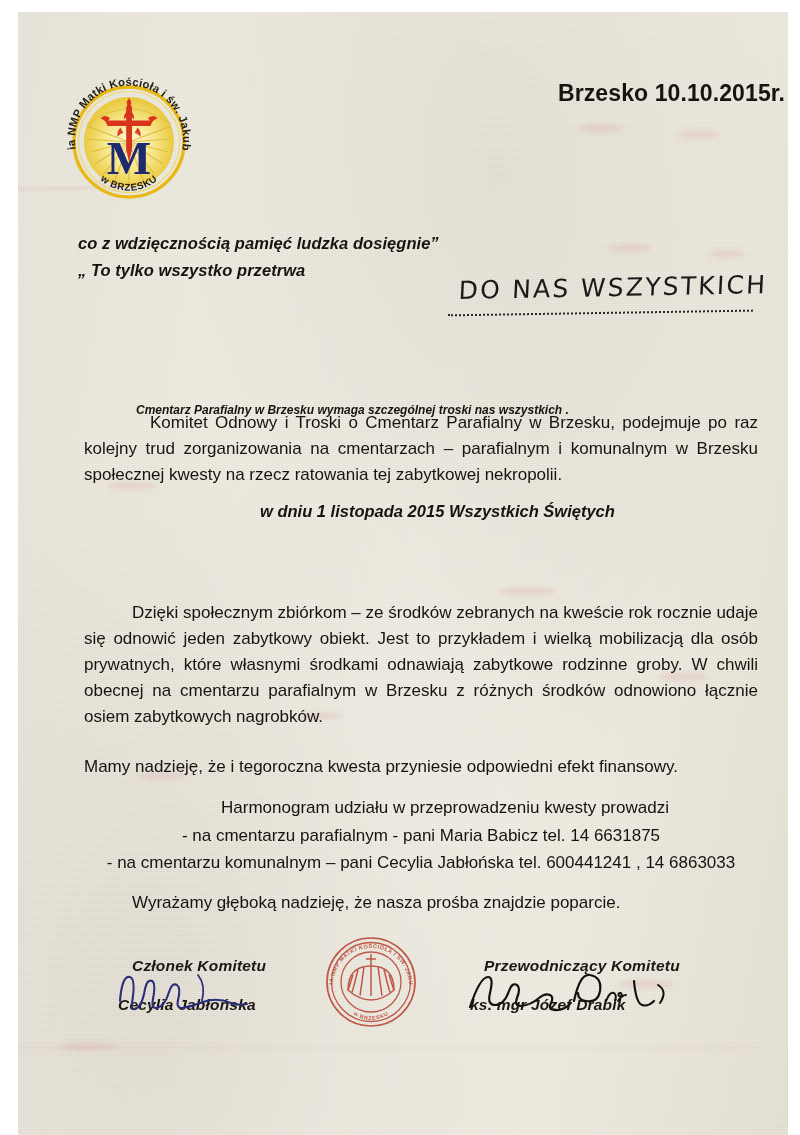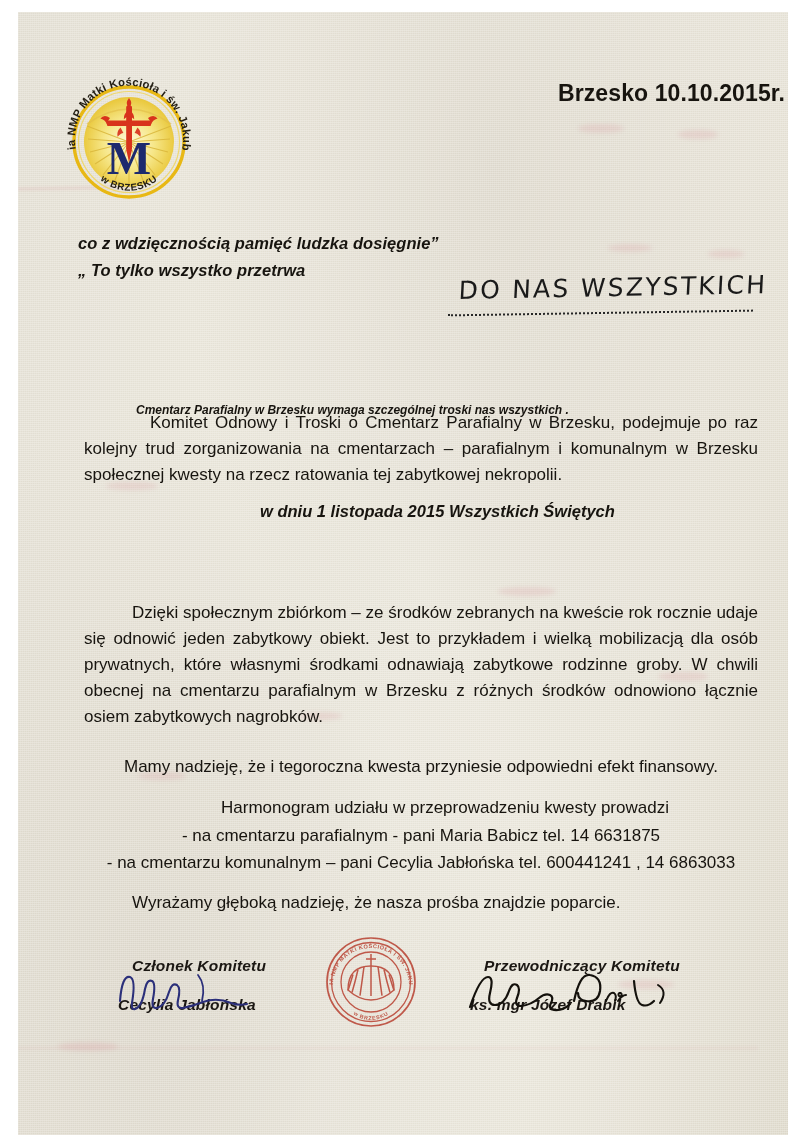--- a/index.html
+++ b/index.html
@@ -52,21 +52,21 @@
 
   #lead{left:118px;top:362px;width:600px;font-size:12px;font-weight:700;
         font-style:italic;line-height:24px;margin-top:24px;}
 
   .para{text-align:justify;font-size:17px;line-height:26px;color:#17140f;}
   #p1{left:66px;top:398px;width:674px;text-indent:66px;}
   #feast{left:196px;top:490px;width:480px;font-size:16.5px;font-weight:700;
          font-style:italic;margin-left:46px;}
   #p2{left:66px;top:524px;width:674px;text-indent:48px;}
   #p3{left:66px;top:588px;width:674px;text-indent:48px;}
-  #p3b{left:66px;top:742px;width:674px;text-align:center;}
+  #p3b{left:66px;top:742px;width:674px;text-align:left;}
   #p4{left:66px;top:782px;width:674px;text-align:center;line-height:27.5px;}
   #p4 .ind{display:block;text-indent:48px;}
   #closing{left:66px;top:878px;width:674px;text-indent:48px;}
 
   
   .sigblock{position:absolute;}
   .sigrole{font-size:15.5px;font-weight:700;font-style:italic;color:#1b1713;
            letter-spacing:.2px;margin-left:14px;}
   .signame{font-size:15.5px;font-weight:700;font-style:italic;color:#1b1713;
            letter-spacing:.2px;margin-top:21px;}

